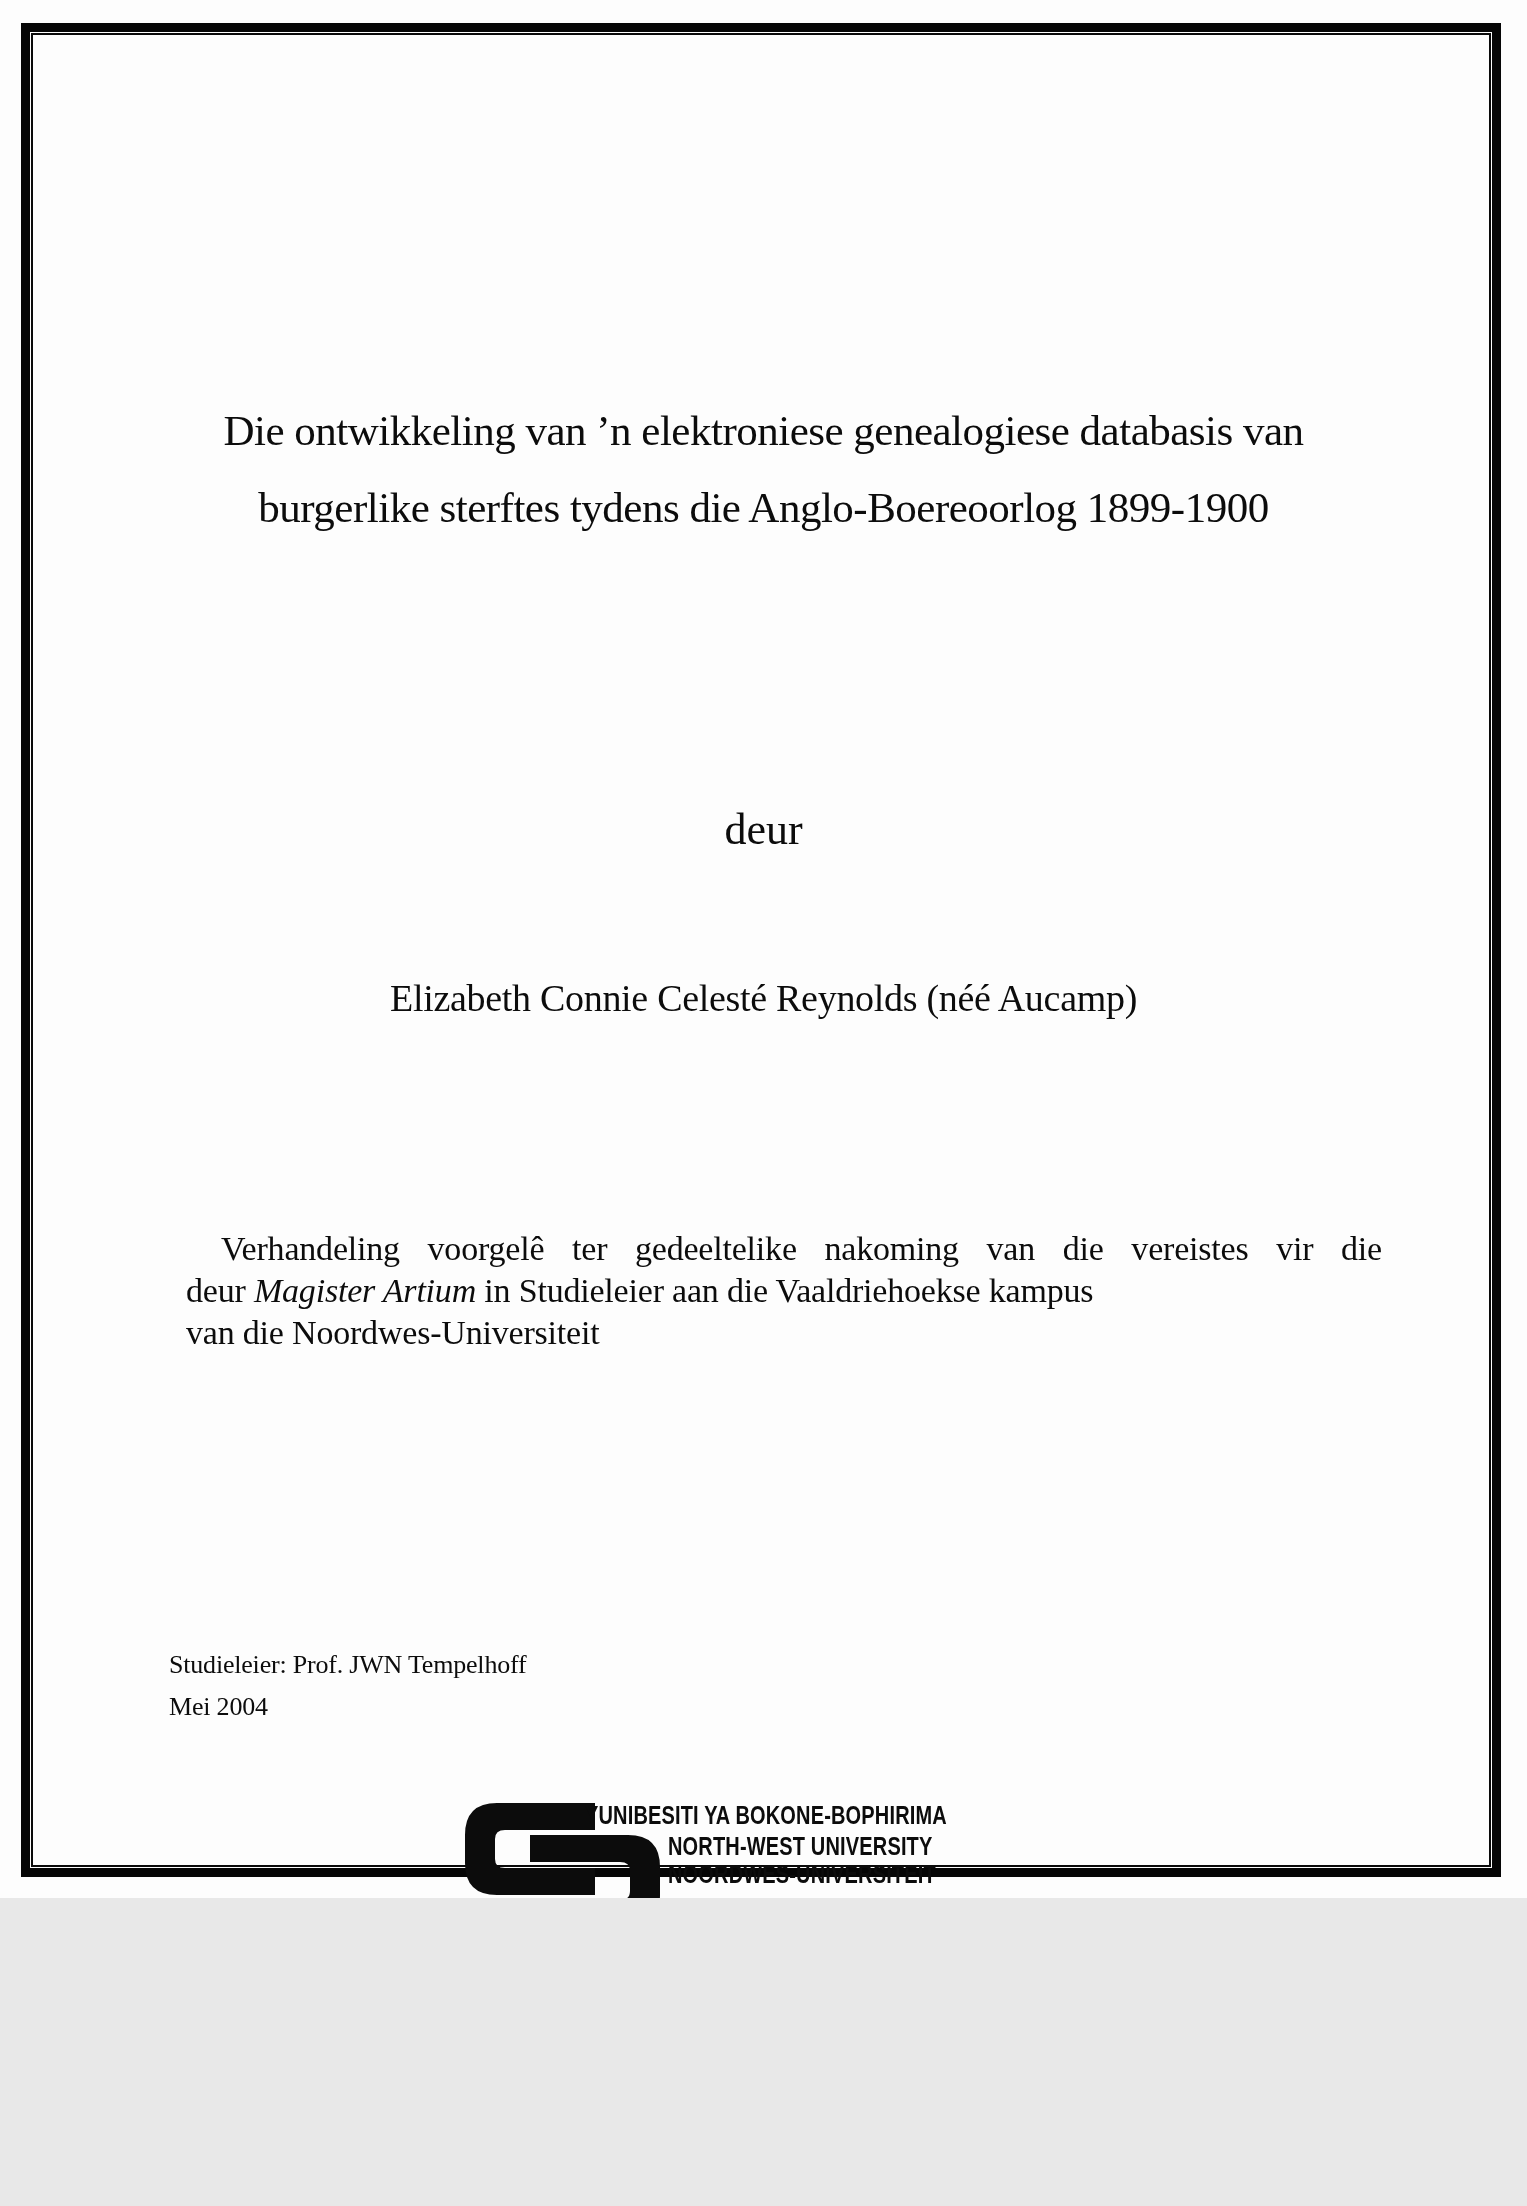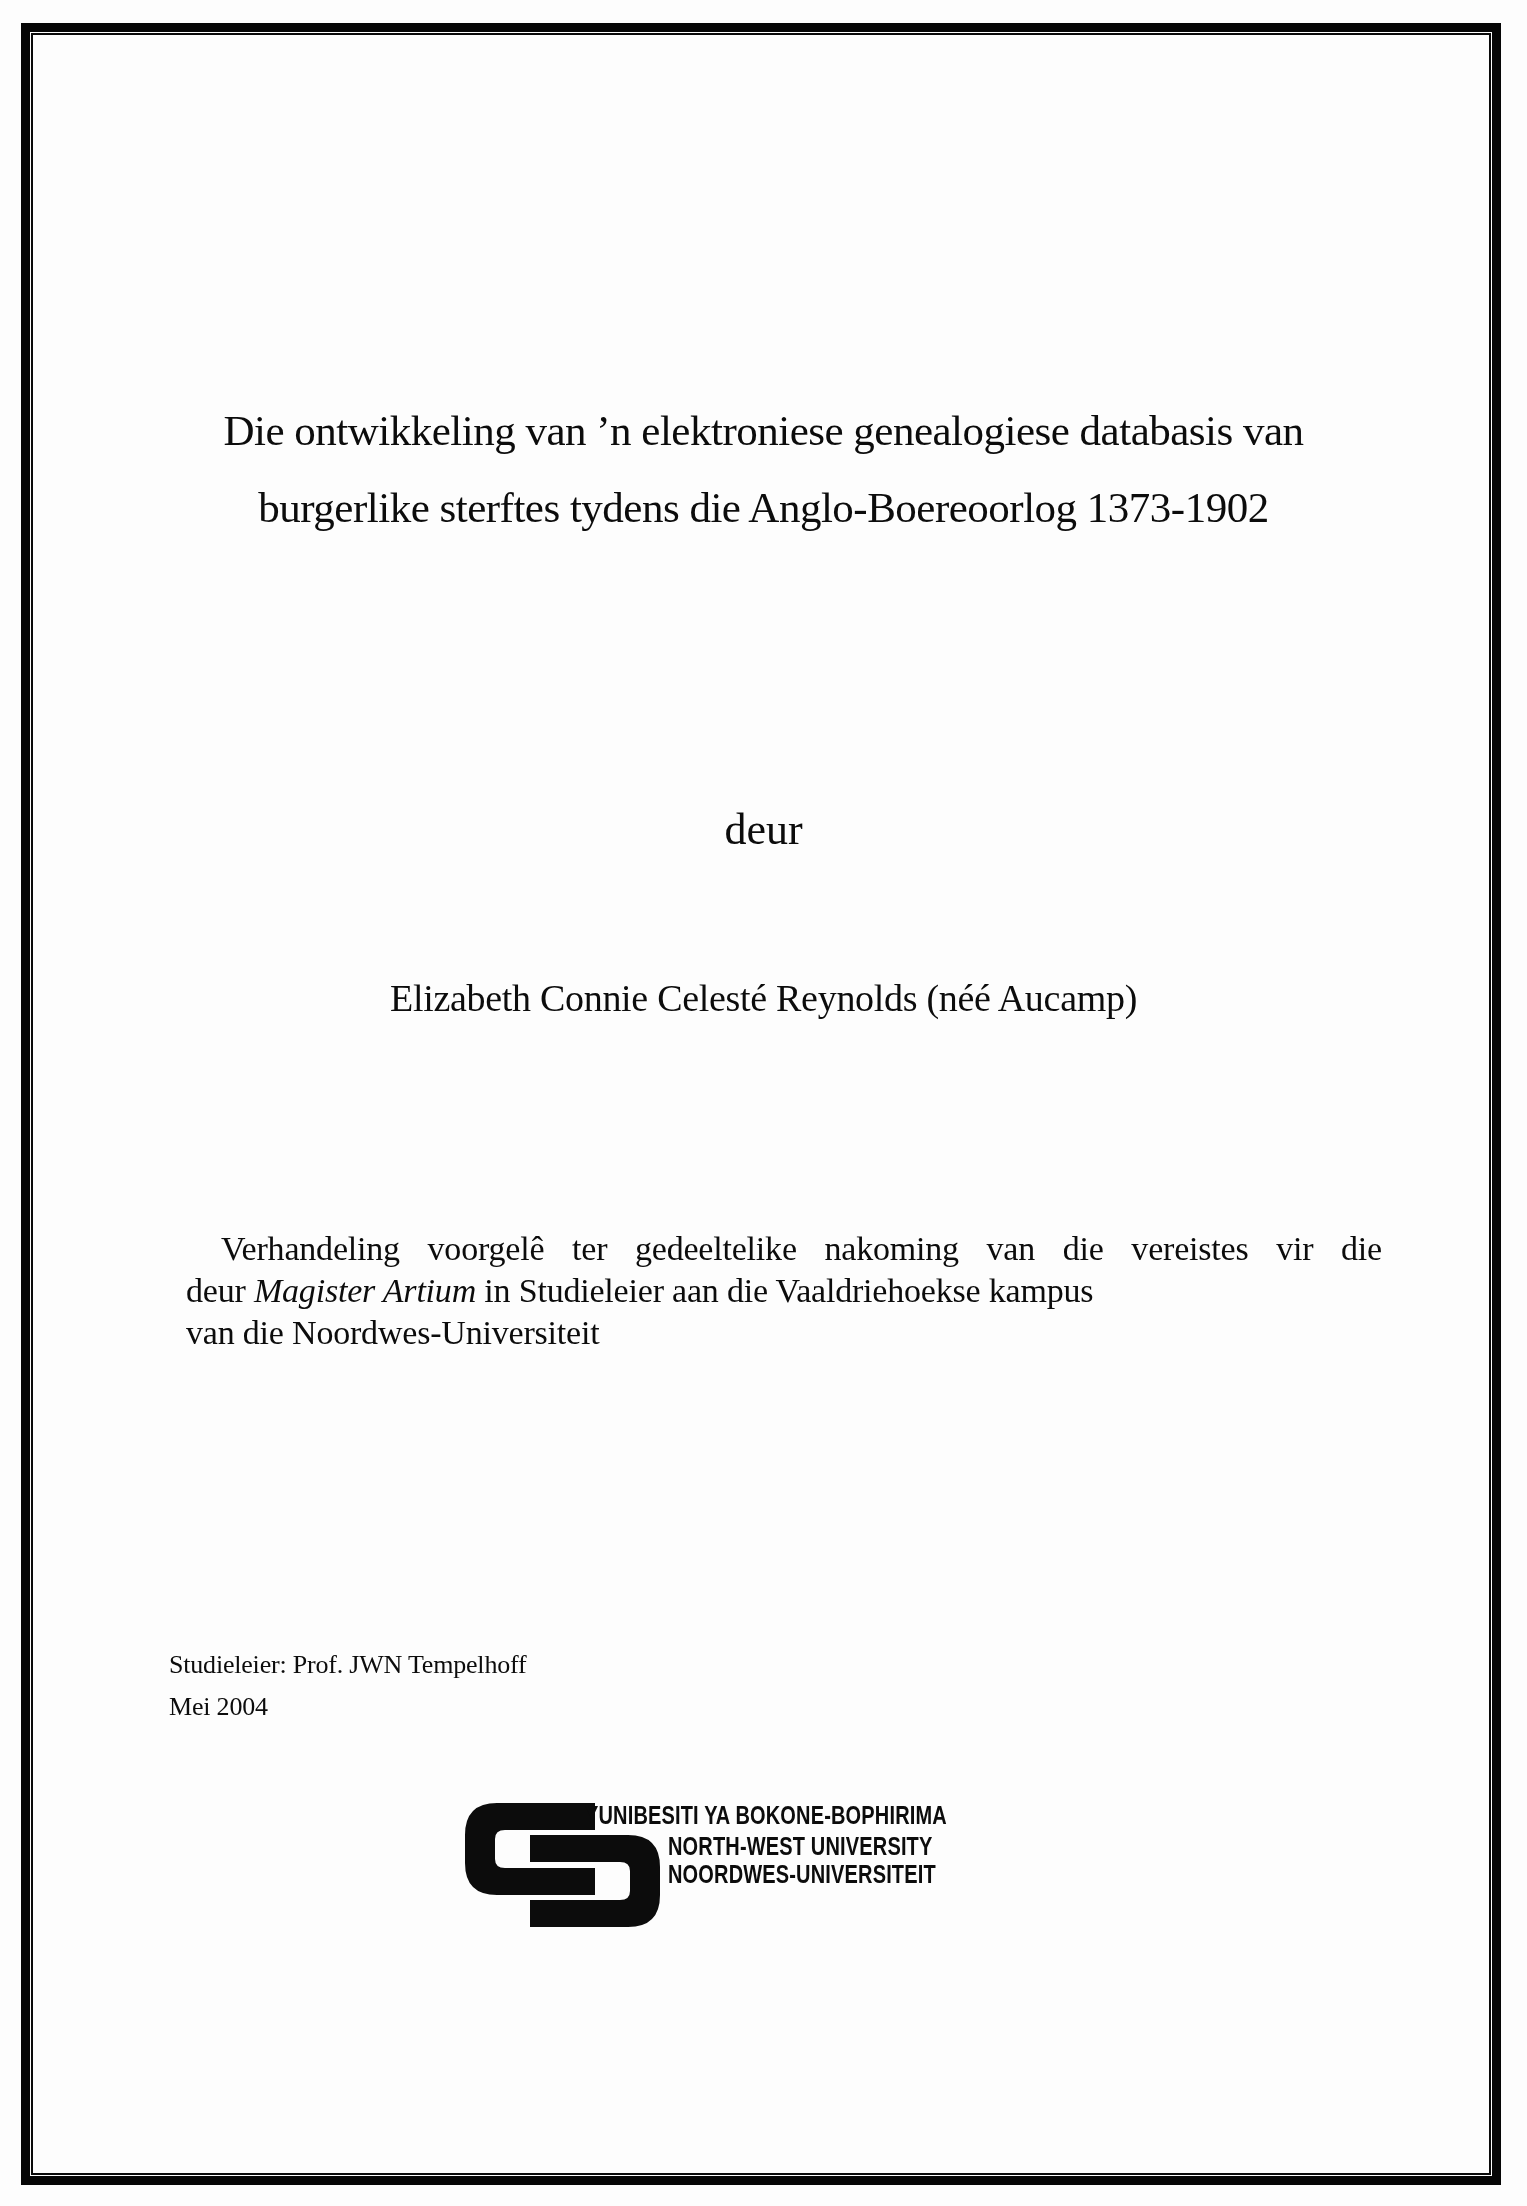--- a/index.html
+++ b/index.html
@@ -3,21 +3,21 @@
 <meta charset="utf-8">
 <style>
   html, body {
     margin: 0;
     padding: 0;
     background: #e8e8e8;
   }
   .page {
     position: relative;
     width: 1527px;
-    height: 2206px;
+    height: 1898px;
     background: #fdfdfd;
     color: #0c0c0c;
     font-family: "Liberation Serif", "DejaVu Serif", serif;
     overflow: hidden;
   }
   
   .frame-outer {
     position: absolute;
     left: 21px; top: 23px; right: 26px; bottom: 21px;
     border: 9px solid #060606;
@@ -104,21 +104,21 @@
 <body>
 
 <div class="page">
 
   <div class="frame-outer">
     <div class="frame-inner"></div>
   </div>
 
   <div class="title">
     <div class="title-line">Die ontwikkeling van ’n elektroniese genealogiese databasis van</div>
-    <div class="title-line">burgerlike sterftes tydens die Anglo-Boereoorlog 1373-1902</div>
+    <div class="title-line">burgerlike sterftes tydens die Anglo-Boereoorlog 1899-1900</div>
   </div>
 
   <div class="byline">deur</div>
 
   <div class="author">Elizabeth Connie Celesté Reynolds (néé Aucamp)</div>
 
   <div class="submission">
     <div class="sub-line justify">Verhandeling voorgelê ter gedeeltelike nakoming van die vereistes vir die</div>
     <div class="sub-line"><span>deur </span><span class="italic">Magister Artium</span><span> in Studieleier aan die Vaaldriehoekse kampus</span></div>
     <div class="sub-line">van die Noordwes-Universiteit</div>

